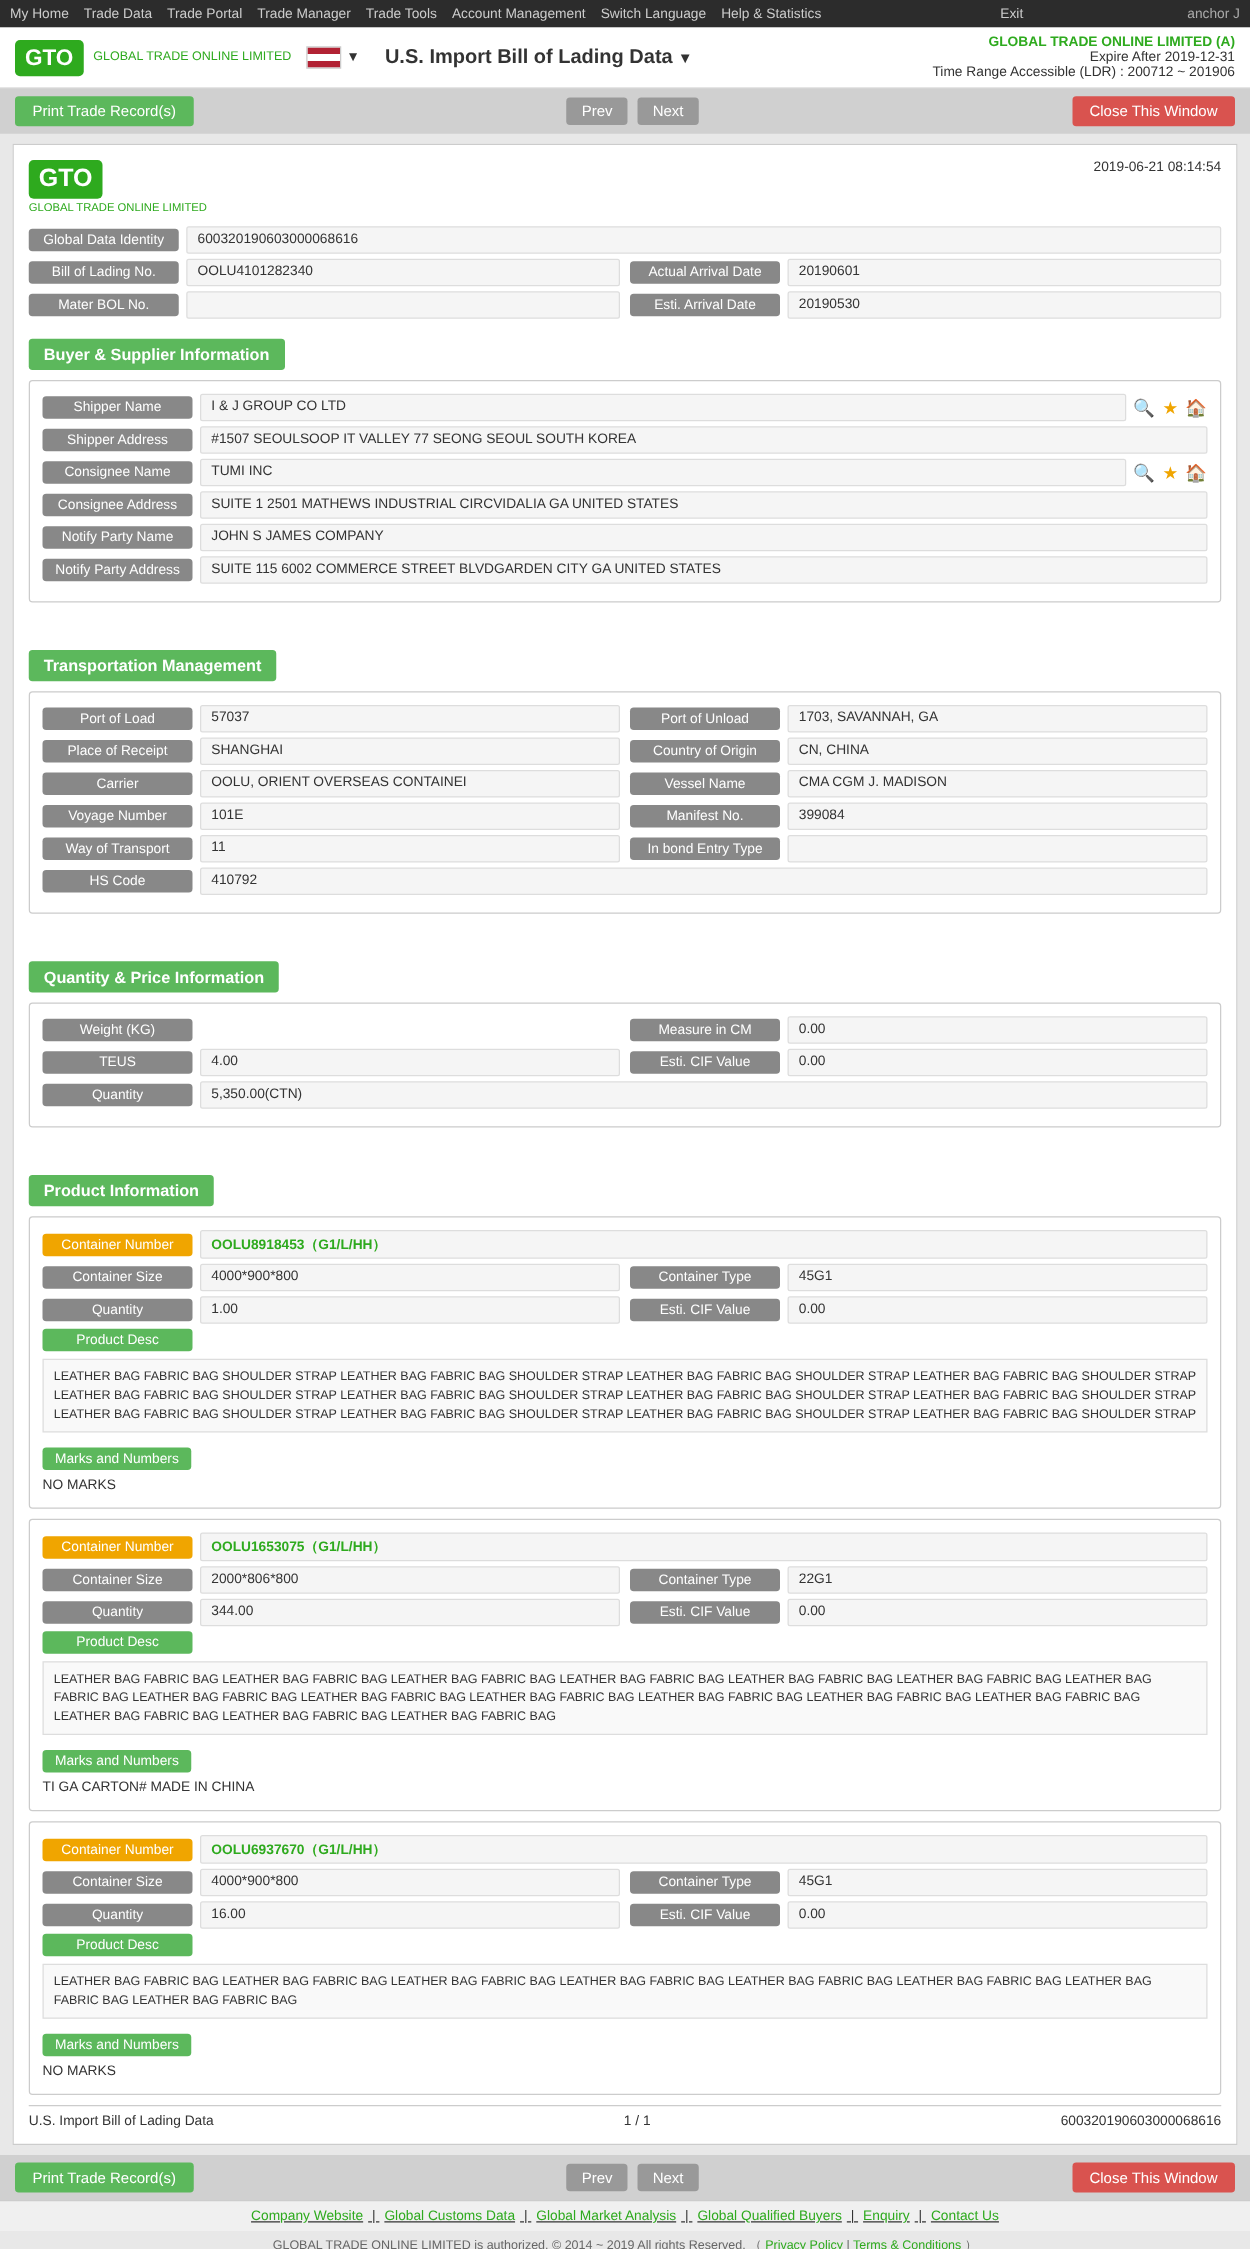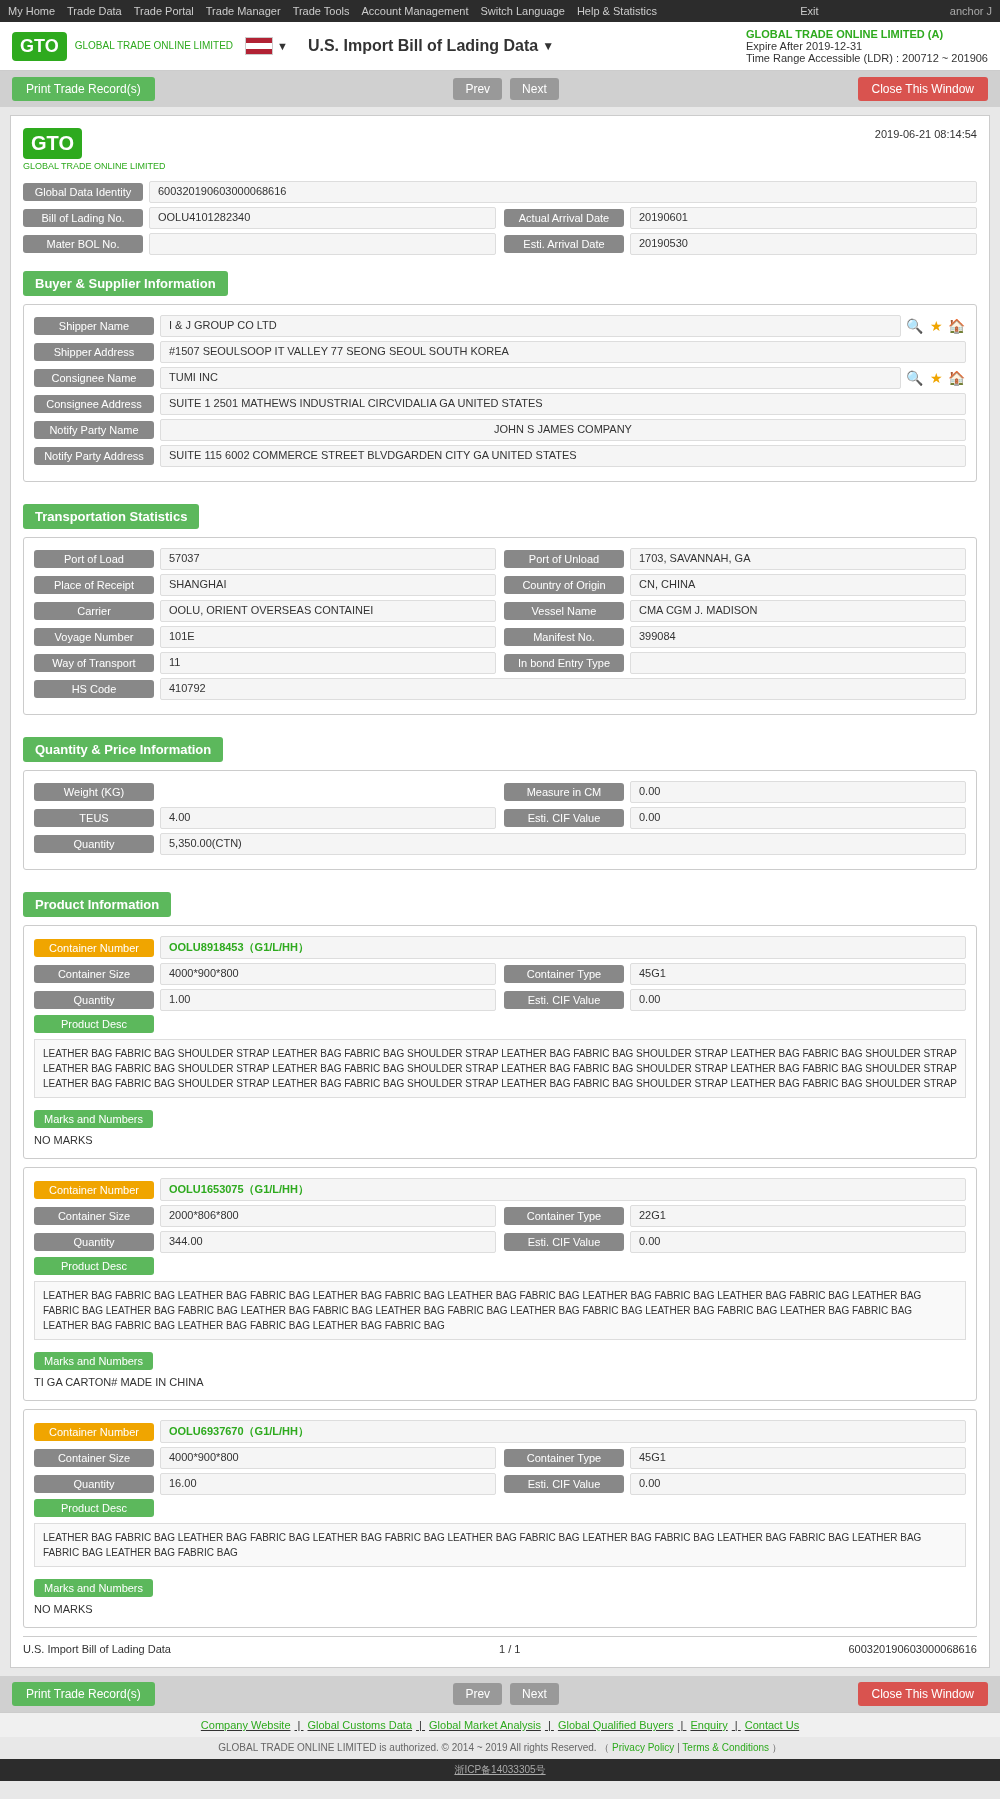--- a/index.html
+++ b/index.html
@@ -11,21 +11,21 @@
     .top-nav .exit { margin-left: auto; color: #ccc; cursor: pointer; text-align: right; }
 
     
     .header-bar { background: #fff; display: flex; align-items: center; padding: 6px 12px; border-bottom: 1px solid #ccc; }
     .logo-area { display: flex; align-items: center; }
     .logo-box { background: #2eaa1e; color: #fff; font-weight: bold; font-size: 18px; padding: 4px 8px; border-radius: 4px; margin-right: 8px; }
     .logo-text { font-size: 10px; color: #2eaa1e; line-height: 1.2; }
     .flag-area { display: flex; align-items: center; margin: 0 12px; }
     .flag { width: 28px; height: 18px; background: linear-gradient(to bottom, #b22234 33%, #fff 33%, #fff 66%, #b22234 66%); border: 1px solid #ccc; }
     .site-title { font-size: 16px; font-weight: bold; color: #333; margin-left: 8px; }
-    .header-right { margin-left: auto; font-size: 11px; }
+    .header-right { margin-left: auto; text-align: right; font-size: 11px; }
     .header-right .gtol { color: #2eaa1e; font-weight: bold; }
     .header-right .expire { color: #333; }
     .header-right .range { color: #333; }
 
     
     .action-bar { background: #d0d0d0; display: flex; align-items: center; padding: 6px 12px; gap: 8px; }
     .btn-green { background: #5cb85c; color: #fff; border: none; padding: 5px 14px; border-radius: 3px; cursor: pointer; font-size: 12px; }
     .btn-red { background: #d9534f; color: #fff; border: none; padding: 5px 14px; border-radius: 3px; cursor: pointer; font-size: 12px; }
     .btn-nav { background: #999; color: #fff; border: none; padding: 4px 12px; border-radius: 3px; cursor: pointer; font-size: 12px; }
     .spacer { flex: 1; }
@@ -44,21 +44,21 @@
     .info-row { display: flex; align-items: center; margin-bottom: 4px; gap: 6px; }
     .field-label { background: #888; color: #fff; padding: 3px 8px; border-radius: 3px; font-size: 11px; white-space: nowrap; min-width: 120px; text-align: center; }
     .field-label.green { background: #5cb85c; }
     .field-label.orange { background: #f0a500; }
     .field-value { background: #f5f5f5; border: 1px solid #ddd; padding: 3px 8px; border-radius: 2px; font-size: 11px; flex: 1; min-height: 22px; }
 
     
     .section-header { background: #5cb85c; color: #fff; padding: 5px 12px; border-radius: 3px; font-size: 13px; font-weight: bold; display: inline-block; margin: 12px 0 8px 0; }
 
     
-    .section-box { border: 1px solid #ccc; border-radius: 3px; padding: 10px; margin-bottom: 10px; }
+    .section-box { border: 1px solid #ccc; border-radius: 3px; padding: 10px; margin-bottom: 26px; }
 
     
     .two-col { display: flex; gap: 8px; align-items: center; margin-bottom: 4px; }
     .two-col .half { flex: 1; display: flex; align-items: center; gap: 6px; }
 
     
     .icon-btn { cursor: pointer; font-size: 14px; }
 
     
     .product-desc-box { background: #f9f9f9; border: 1px solid #ddd; padding: 6px 8px; font-size: 10px; line-height: 1.5; margin: 6px 0; color: #333; }
@@ -182,32 +182,32 @@
         <span class="icon-btn" style="color:#d9534f;">🏠</span>
       </div>
 
       <div class="info-row">
         <span class="field-label">Consignee Address</span>
         <span class="field-value" style="flex:2;">SUITE 1 2501 MATHEWS INDUSTRIAL CIRCVIDALIA GA UNITED STATES</span>
       </div>
 
       <div class="info-row">
         <span class="field-label">Notify Party Name</span>
-        <span class="field-value" style="flex:2;text-align:center;">JOHN S JAMES COMPANY</span>
+        <span class="field-value" style="flex:2;">JOHN S JAMES COMPANY</span>
       </div>
 
       <div class="info-row">
         <span class="field-label">Notify Party Address</span>
         <span class="field-value" style="flex:2;">SUITE 115 6002 COMMERCE STREET BLVDGARDEN CITY GA UNITED STATES</span>
       </div>
     </div>
   </div>
 
   <div>
-    <div class="section-header">Transportation Statistics</div>
+    <div class="section-header">Transportation Management</div>
     <div class="section-box">
 
       <div class="two-col">
         <div class="half">
           <span class="field-label">Port of Load</span>
           <span class="field-value">57037</span>
         </div>
         <div class="half">
           <span class="field-label">Port of Unload</span>
           <span class="field-value">1703, SAVANNAH, GA</span>

